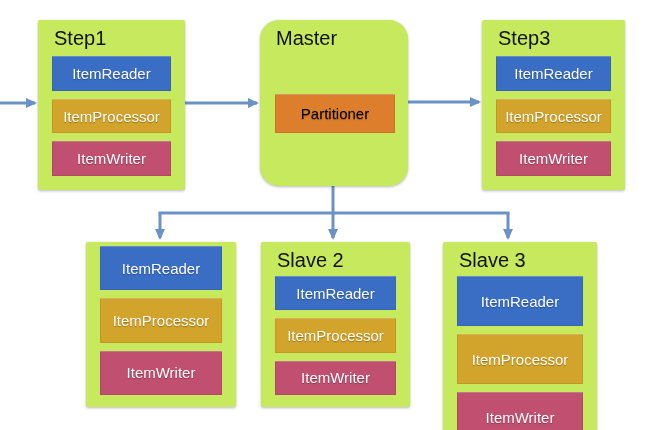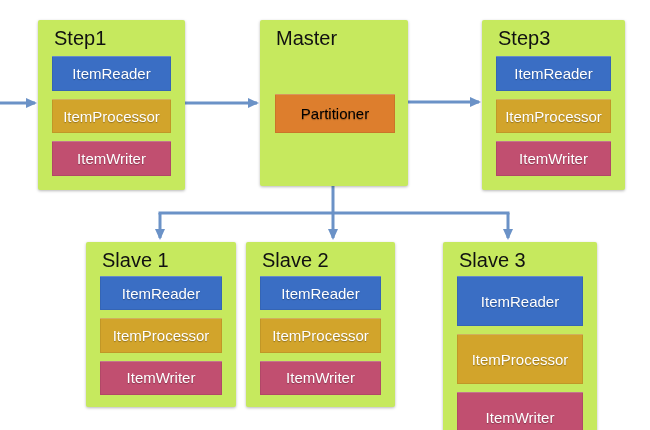--- a/index.html
+++ b/index.html
@@ -75,24 +75,24 @@
     color: #000000;
     font-size: 15px;
     text-shadow: 0 1px 1px rgba(0,0,0,0.3);
     display: flex;
     align-items: center;
     justify-content: center;
     box-shadow: inset 0 1px 0 rgba(255,255,255,0.25), inset 0 0 0 1px rgba(0,0,0,0.08);
   }
   
   .pos-step1  { left: 38px;  top: 20px;  width: 147px; height: 170px; }
-  .pos-master { left: 260px; top: 20px;  width: 148px; height: 166px; }
+  .pos-master { left: 260px; top: 20px;  width: 148px; height: 166px; border-radius: 19px; }
   .pos-step3  { left: 482px; top: 20px;  width: 143px; height: 170px; }
   .pos-slave1 { left: 86px;  top: 242px; width: 150px; height: 165px; }
-  .pos-slave2 { left: 246px; top: 242px; width: 149px; height: 165px; }
+  .pos-slave2 { left: 261px; top: 242px; width: 149px; height: 165px; }
   .pos-slave3 { left: 431px; top: 242px; width: 154px; height: 212px; margin-left: 12px; }
 </style>
 </head>
 <body>
 
 <div class="canvas">
 
   <svg class="arrows" viewBox="0 0 650 430">
     <defs>
       <marker id="ah" markerUnits="userSpaceOnUse" markerWidth="14" markerHeight="12" refX="9" refY="5" orient="auto">
@@ -125,21 +125,20 @@
   <div class="node pos-step3">
     <div class="title">Step3</div>
     <div class="stack">
       <div class="row reader">ItemReader</div>
       <div class="row processor">ItemProcessor</div>
       <div class="row writer">ItemWriter</div>
     </div>
   </div>
 
   <div class="node slave pos-slave1">
-    <div class="title">Slave 1</div>
     <div class="stack">
       <div class="row reader">ItemReader</div>
       <div class="row processor">ItemProcessor</div>
       <div class="row writer">ItemWriter</div>
     </div>
   </div>
 
   <div class="node slave pos-slave2">
     <div class="title">Slave 2</div>
     <div class="stack">

